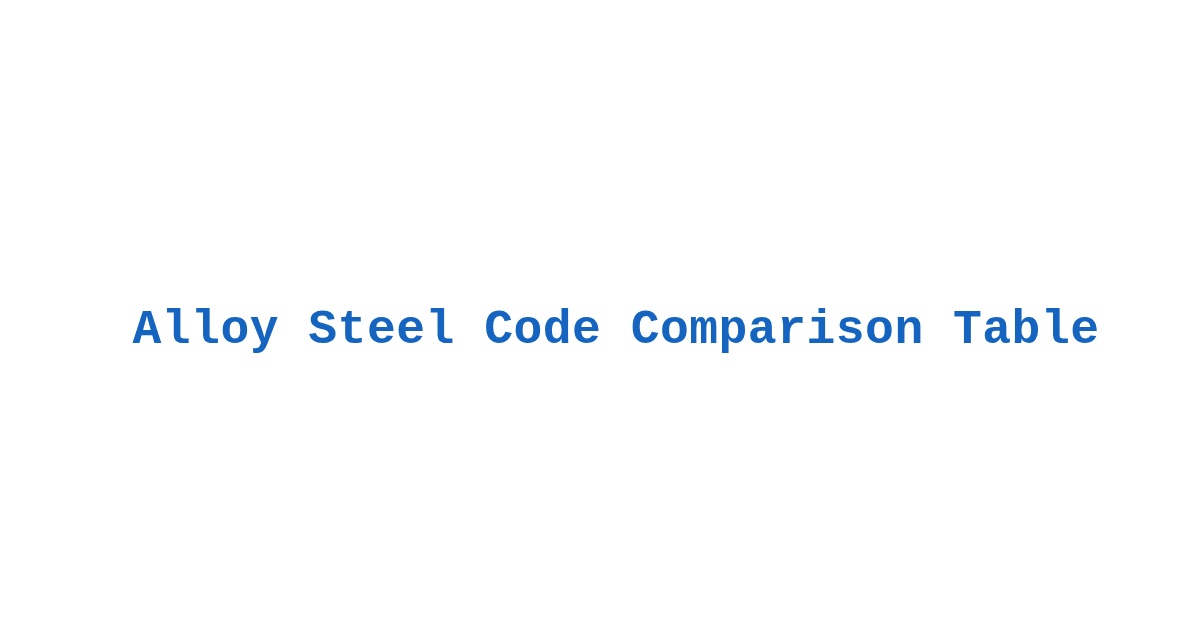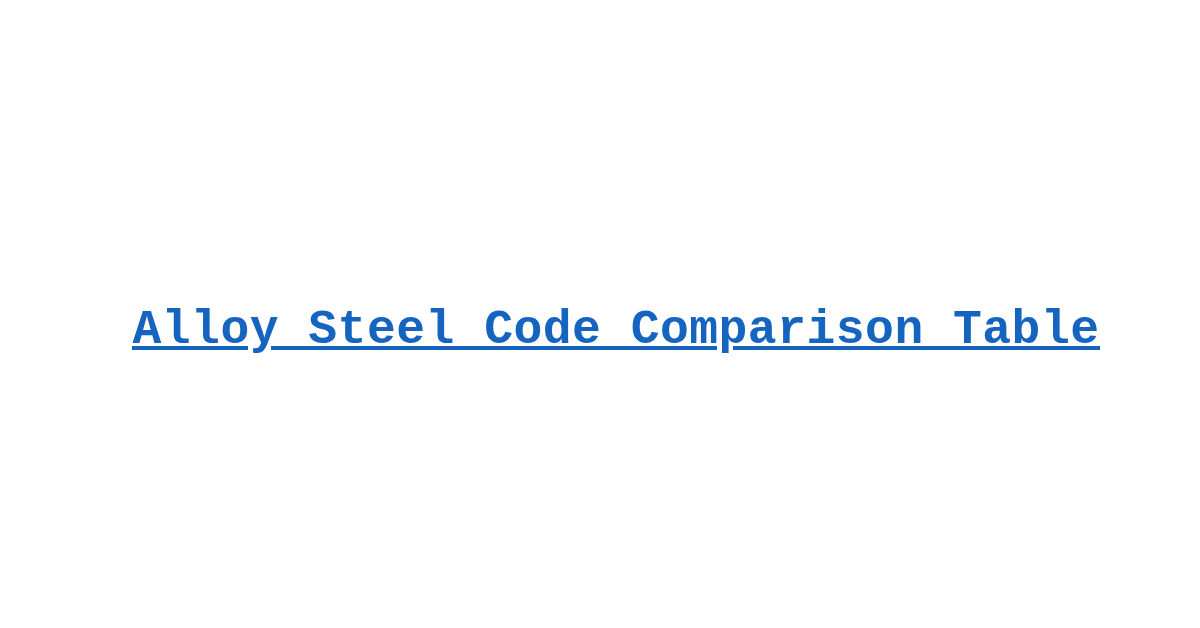--- a/index.html
+++ b/index.html
@@ -1,19 +1,18 @@
 <!DOCTYPE html>
 <html><head>
   <meta charset="utf-8">
   <style>
     * {
       margin: 8px;
       padding: 0;
       box-sizing: border-box;
-      text-decoration: underline;
     }
     body {
       width: 1200px;
       height: 628px;
       background: #ffffff;
       display: flex;
       align-items: center;
       justify-content: center;
       font-family: "Courier New", Courier, monospace;
     }

